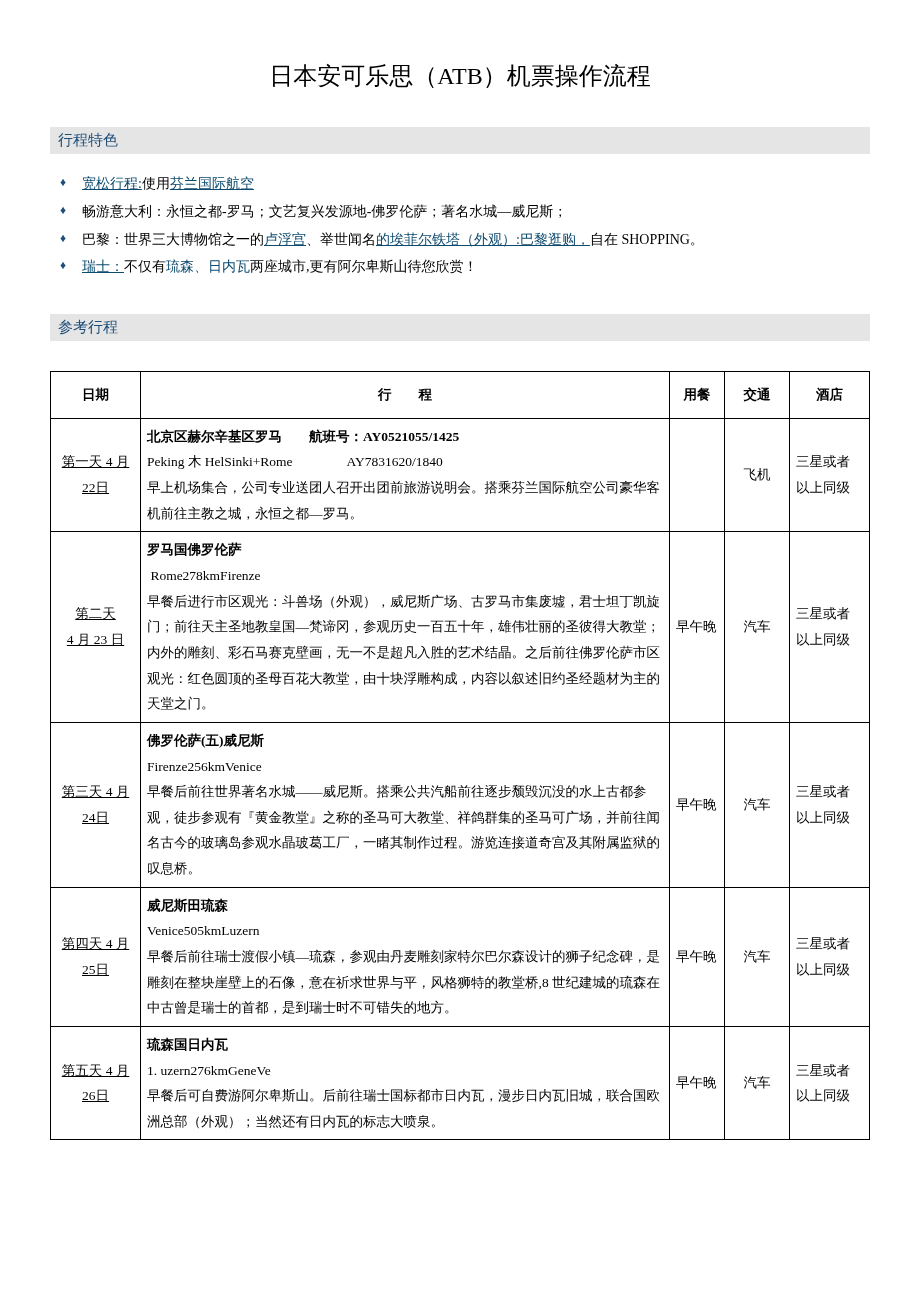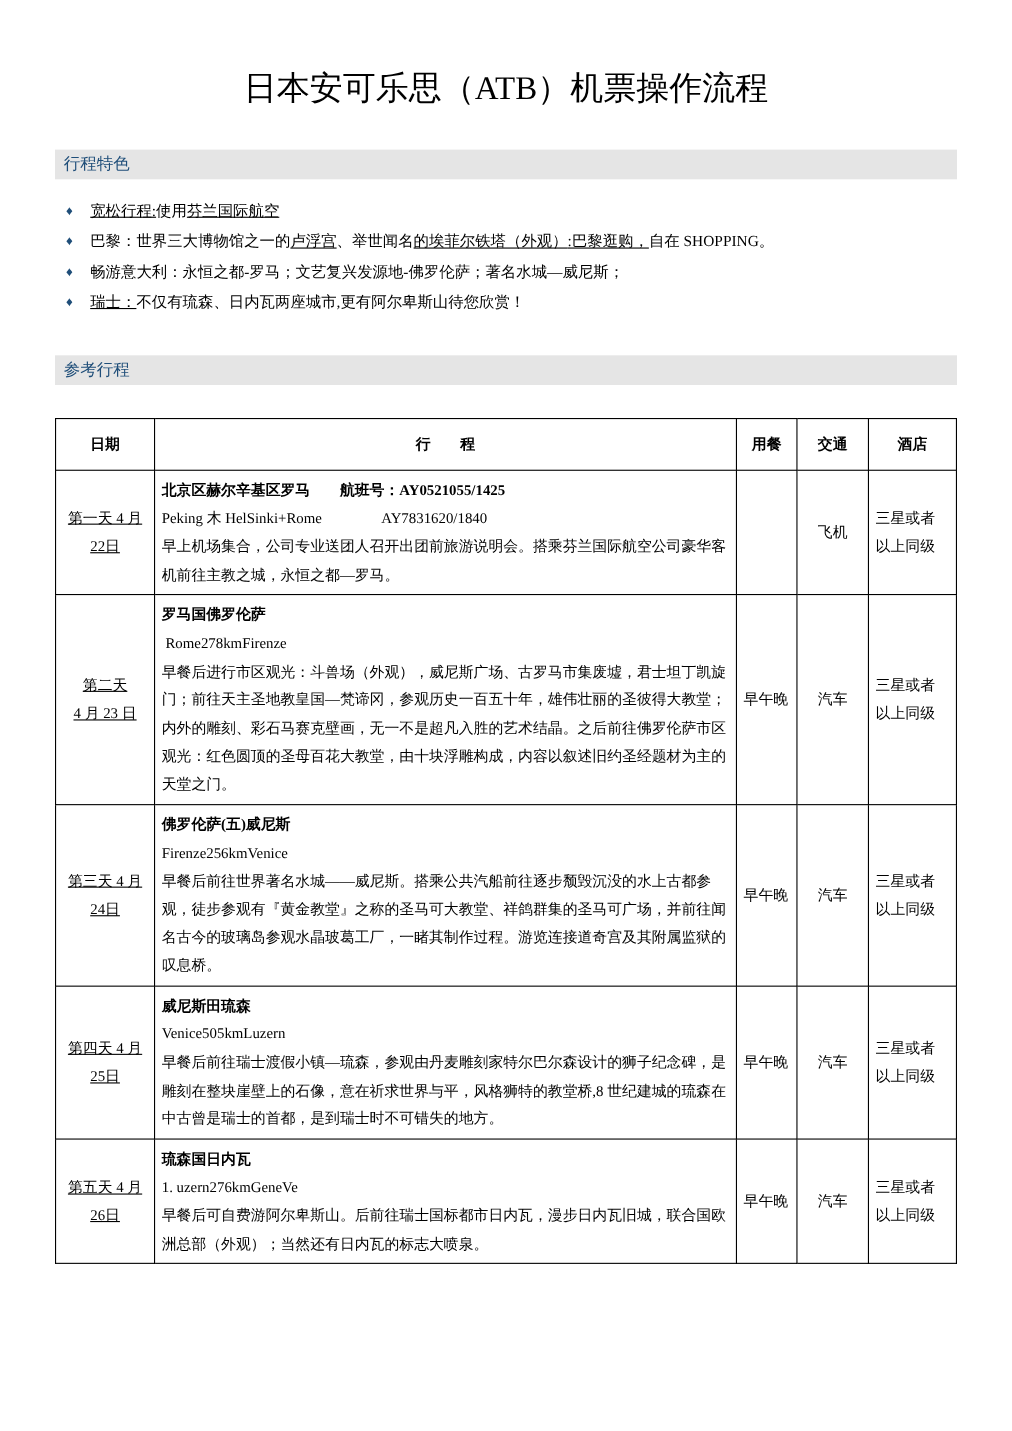--- a/index.html
+++ b/index.html
@@ -6,21 +6,21 @@
     body {
       font-family: "SimSun", "宋体", serif;
       font-size: 14px;
       background: #fff;
       width: 920px;
       padding: 60px 50px 40px 50px;
       color: #000;
     }
     h1 {
       text-align: center;
-      font-size: 30px;
+      font-size: 24px;
       font-weight: normal;
       font-family: "SimSun", "宋体", serif;
       margin-bottom: 35px;
     }
     .section-header {
       background: #e5e5e5;
       color: #1f4e79;
       padding: 4px 8px;
       font-size: 15px;
       margin-bottom: 18px;
@@ -36,21 +36,21 @@
       position: relative;
       line-height: 1.7;
     }
     ul.features li::before {
       content: "♦";
       position: absolute;
       left: 0;
       color: #1f4e79;
       font-size: 12px;
     }
-    .purple { color: #000000; }
+    .purple { color: #0c4a6e; }
     .u { text-decoration: underline; }
     table.itinerary {
       border-collapse: collapse;
       width: 100%;
       margin-top: 30px;
     }
     table.itinerary th, table.itinerary td {
       border: 1px solid #000;
       padding: 5px 6px;
       vertical-align: middle;
@@ -74,24 +74,24 @@
 
 <h1>日本安可乐思（ATB）机票操作流程</h1>
 
 <div class="section-header">行程特色</div>
 
 <ul class="features">
   <li>
     <span class="purple u">宽松行程:</span><span>使用</span><span class="purple u">芬兰国际航空</span>
   </li>
   <li>
-    <span>巴黎：世界三大博物馆之一的</span><span class="purple u">卢浮宫</span><span>、举世闻名</span><span class="purple u">的埃菲尔铁塔（外观）</span><span class="purple u">:巴黎逛购，</span><span>自在 SHOPPING。</span>
+    <span>畅游意大利：永恒之都-罗马；文艺复兴发源地-佛罗伦萨；著名水城—威尼斯；</span>
   </li>
   <li>
-    <span>畅游意大利：永恒之都-罗马；文艺复兴发源地-佛罗伦萨；著名水城—威尼斯；</span>
+    <span>巴黎：世界三大博物馆之一的</span><span class="purple u">卢浮宫</span><span>、举世闻名</span><span class="purple u">的埃菲尔铁塔（外观）</span><span class="purple u">:巴黎逛购，</span><span>自在 SHOPPING。</span>
   </li>
   <li>
     <span class="purple u">瑞士：</span><span>不仅有</span><span class="purple">琉森、日内瓦</span><span>两座城市,更有阿尔卑斯山待您欣赏！</span>
   </li>
 </ul>
 
 <div class="section-header">参考行程</div>
 
 <table class="itinerary">
   <thead>

